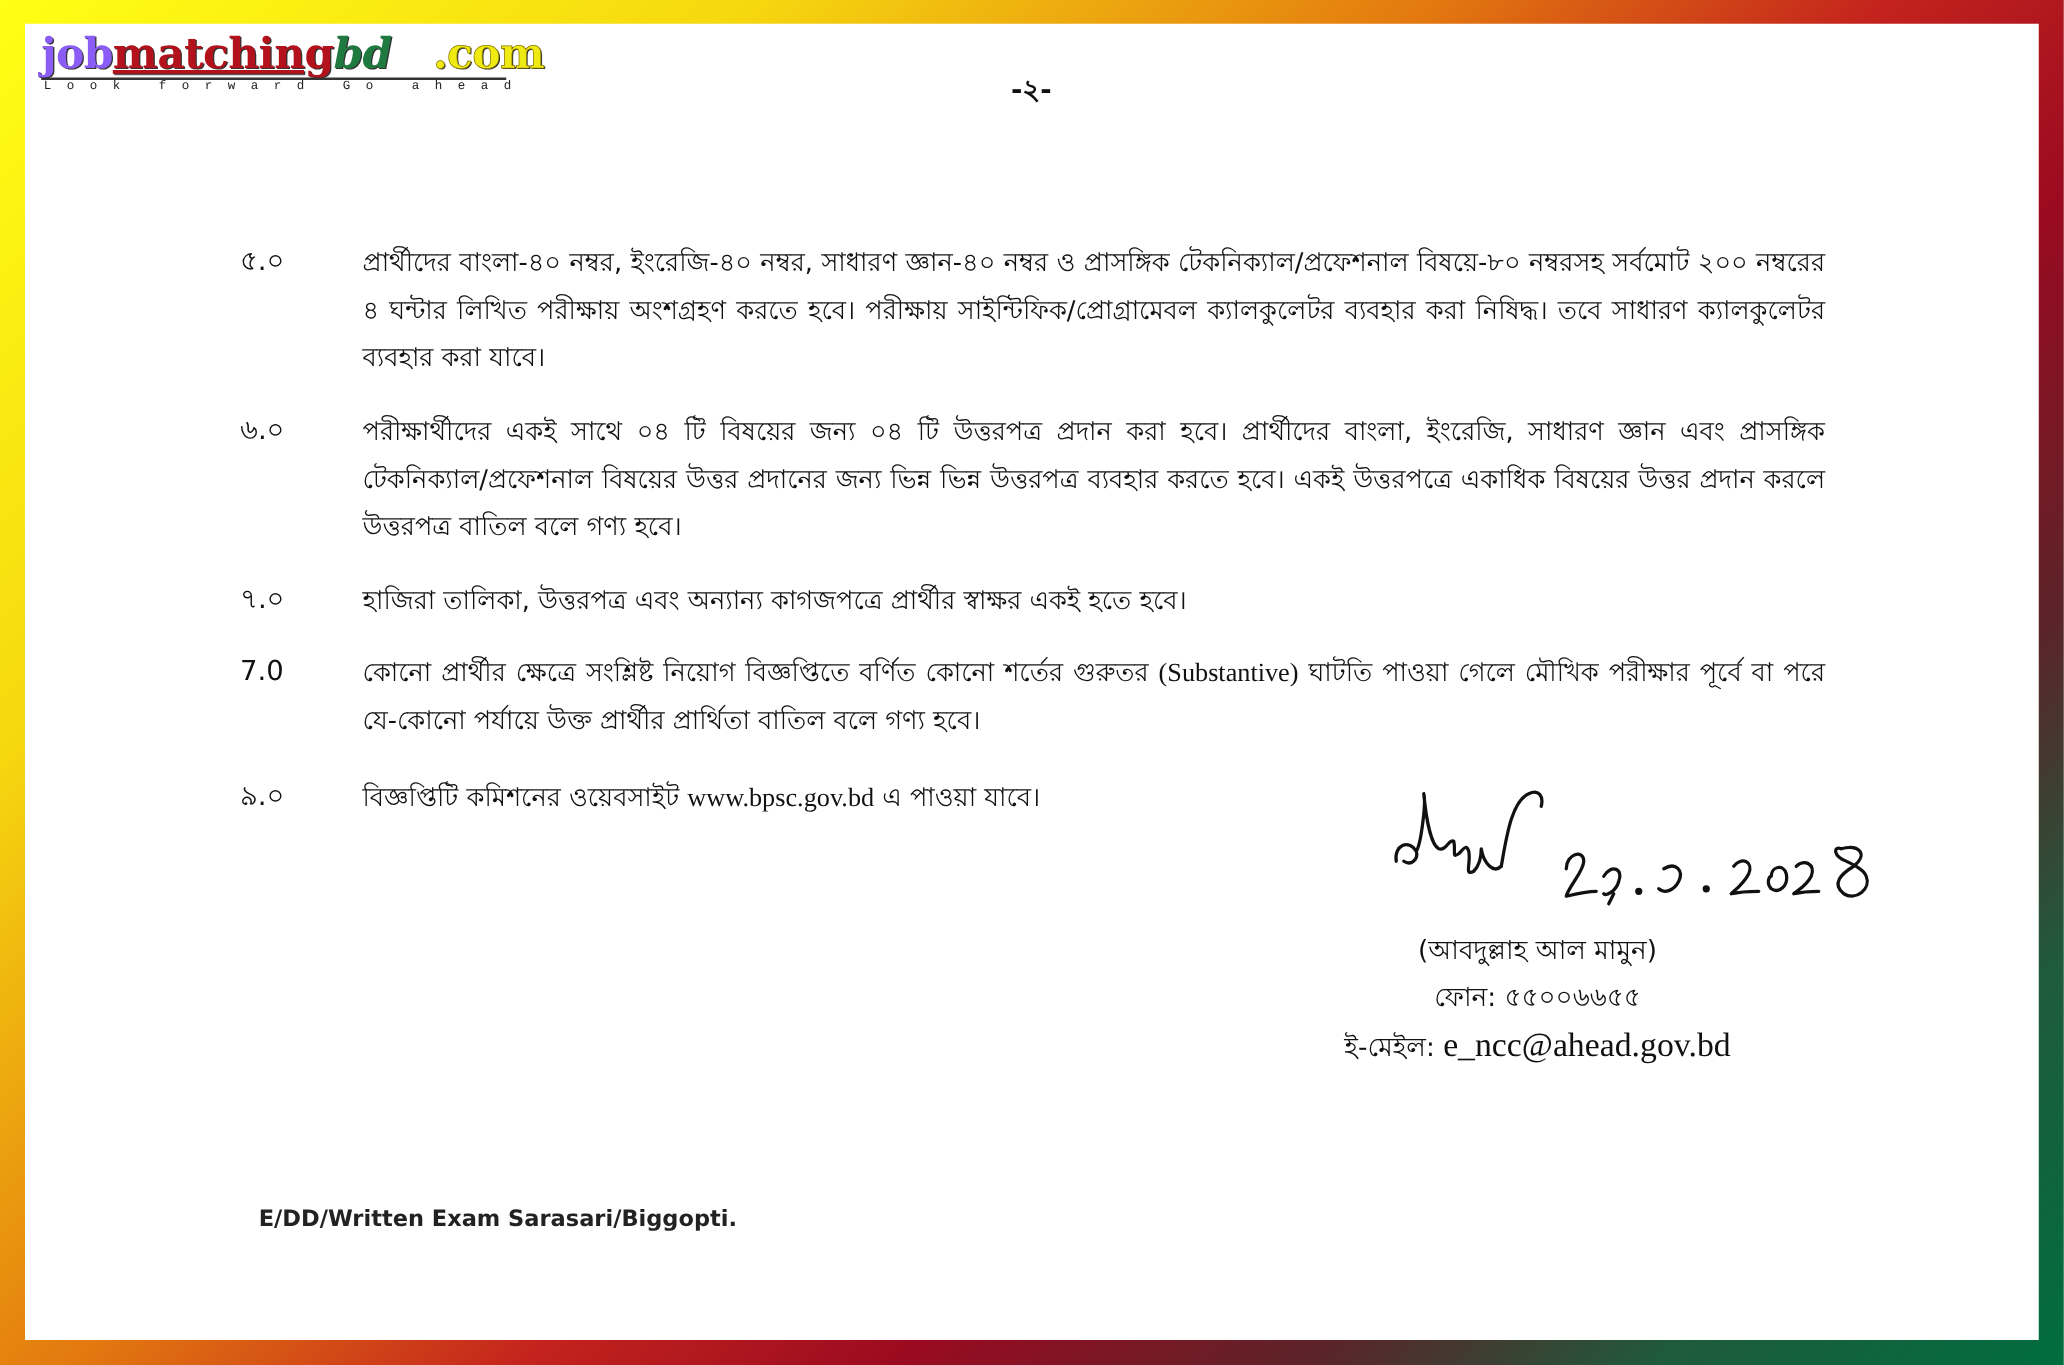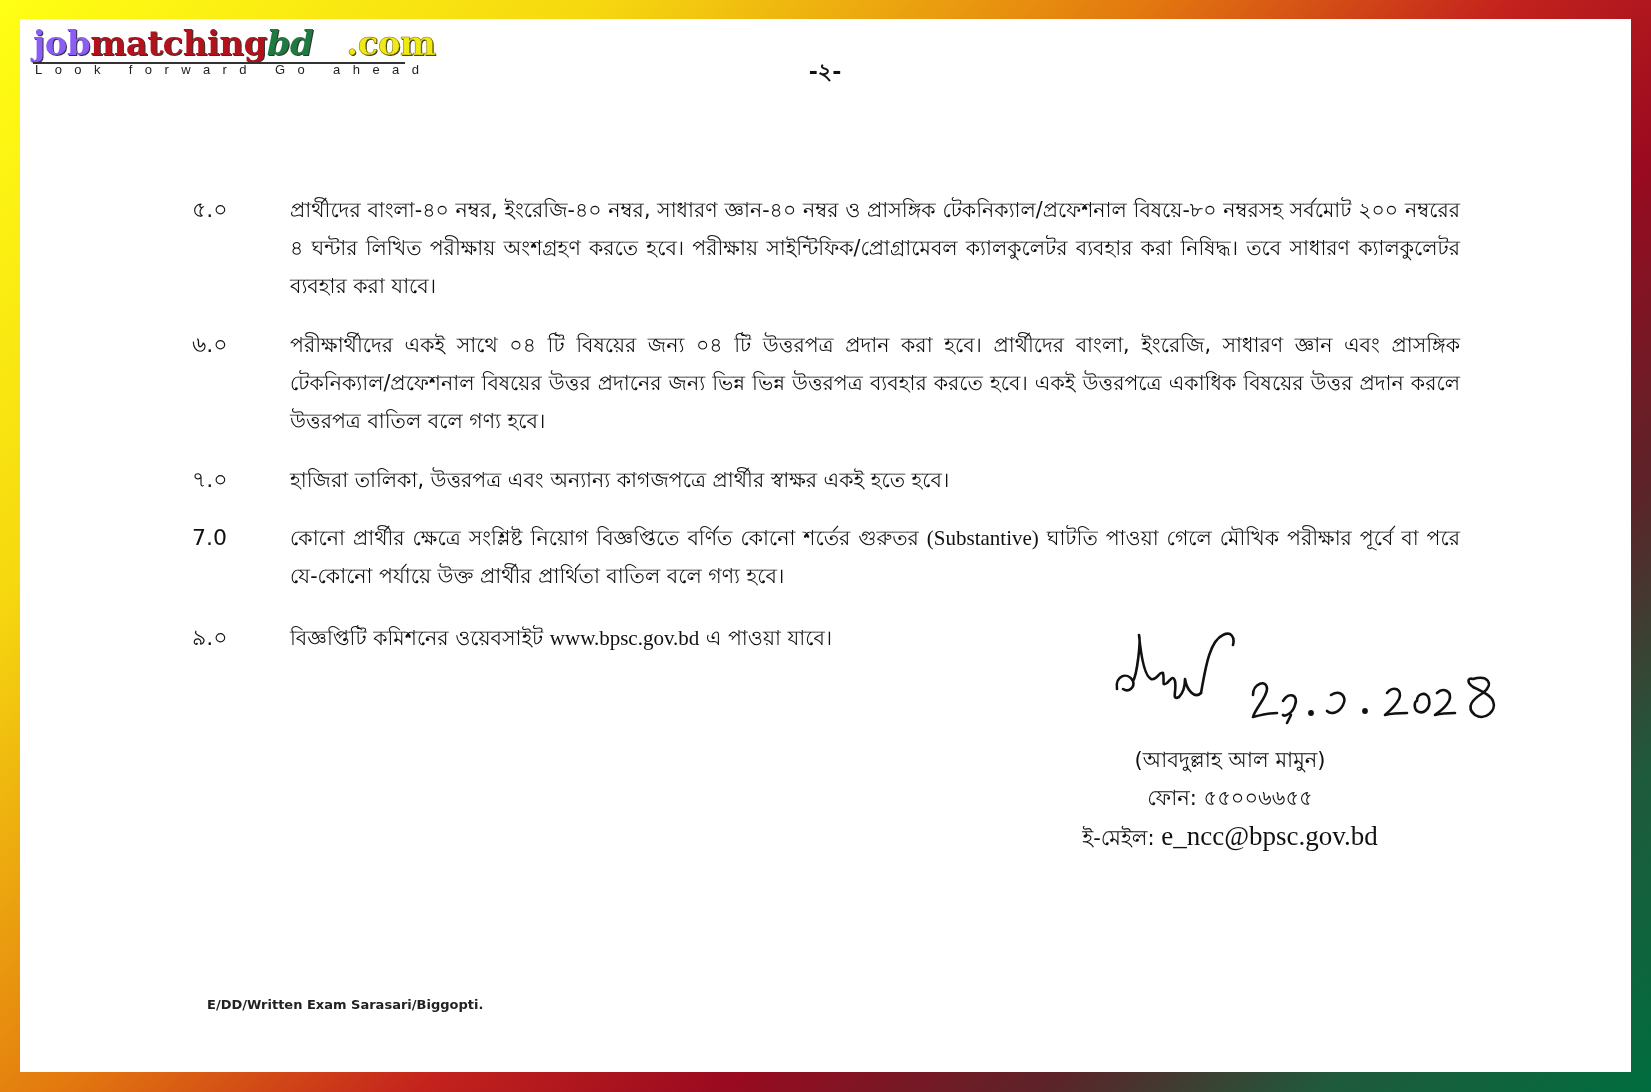--- a/index.html
+++ b/index.html
@@ -13,26 +13,26 @@
     position: absolute; left: 20px; top: 19px; width: 1611px; height: 1053px;
     background: #ffffff;
   }
   .logo { position: absolute; left: 13px; top: 6px; width: 380px; }
   .logo-main {
     font-family: "DejaVu Serif", serif; font-weight: bold; font-size: 34px;
     line-height: 36px; letter-spacing: -0.5px; white-space: nowrap;
     text-shadow: 1px 1px 0 #333;
   }
   .logo-job { color: #8b5cf6; }
-  .logo-matching { color: #b3121c; }
+  .logo-matching { color: #b3121c; text-decoration: underline; }
   .logo-bd { color: #1f7a3f; font-style: italic; }
   .logo-com { color: #f0ea14; padding-left: 33px; -webkit-text-stroke: 0.6px #8a7a00; }
   .logo-rule { height: 2px; background: #333; margin: 1px 0 1px 0; width: 372px; }
   .logo-tag {
-    font-family: Liberation Sans, sans-serif; font-size: 13px; letter-spacing: 12.4px;
+    font-family: Liberation Mono, monospace; font-size: 10px; letter-spacing: 12.4px;
     color: #222; white-space: nowrap; line-height: 10px; padding-left: 2px;
   }
   .page-number {
     position: absolute; left: 785px; top: 35px; width: 40px; text-align: center;
     font-weight: bold; font-size: 22px;
   }
   .item { position: absolute; left: 0; width: 1611px; }
   .item-num {
     position: absolute; left: 172px; font-size: 22px; line-height: 38px;
     font-family: "DejaVu Sans", sans-serif;
@@ -44,21 +44,21 @@
   .item-text .latin { font-family: "Liberation Serif", serif; font-size: 21px; }
   .signature {
     position: absolute; left: 1085px; top: 612px; width: 400px; height: 110px;
   }
   .sig-block {
     position: absolute; left: 1000px; top: 722px; width: 420px; text-align: center;
     font-size: 21px; line-height: 38px;
   }
   .sig-block .email-val { font-family: "Liberation Serif", serif; font-size: 27px; }
   .footer-ref {
-    position: absolute; left: 187px; top: 978px; font-size: 13px; font-weight: bold;
+    position: absolute; left: 187px; top: 946px; font-size: 18px; font-weight: bold;
     color: #222; font-family: "DejaVu Sans", sans-serif;
   }
 </style>
 </head>
 <body>
 
 <div class="page">
 
   <div class="logo">
     <div class="logo-main">
@@ -105,17 +105,17 @@
     <circle cx="260" cy="80" r="1.6" fill="#111"></circle>
     <path d="M282 62 C288 54 298 58 294 68 C290 76 282 82 280 84 C288 82 296 82 302 82"></path>
     <path d="M312 70 C312 62 322 60 324 68 C326 78 318 84 312 80 C308 76 310 70 312 70"></path>
     <path d="M332 62 C338 56 348 60 344 70 C340 78 332 82 330 84 C338 82 346 82 350 82"></path>
     <path d="M368 48 C382 44 390 52 378 62 C368 68 360 76 370 84 C380 90 392 80 388 70 C386 64 376 60 368 56 C362 52 362 46 368 48"></path>
   </svg>
 
   <div class="sig-block">
     <div>(আবদুল্লাহ আল মামুন)</div>
     <div><span>ফোন: </span><span>৫৫০০৬৬৫৫</span></div>
-    <div><span>ই-মেইল: </span><span class="email-val">e_ncc@bpsc.gov.bd</span></div>
+    <div><span>ই-মেইল: </span><span class="email-val">e_ncc@ahead.gov.bd</span></div>
   </div>
 
   <div class="footer-ref">E/DD/Written Exam Sarasari/Biggopti.</div>
 </div>
 
 </body></html>

